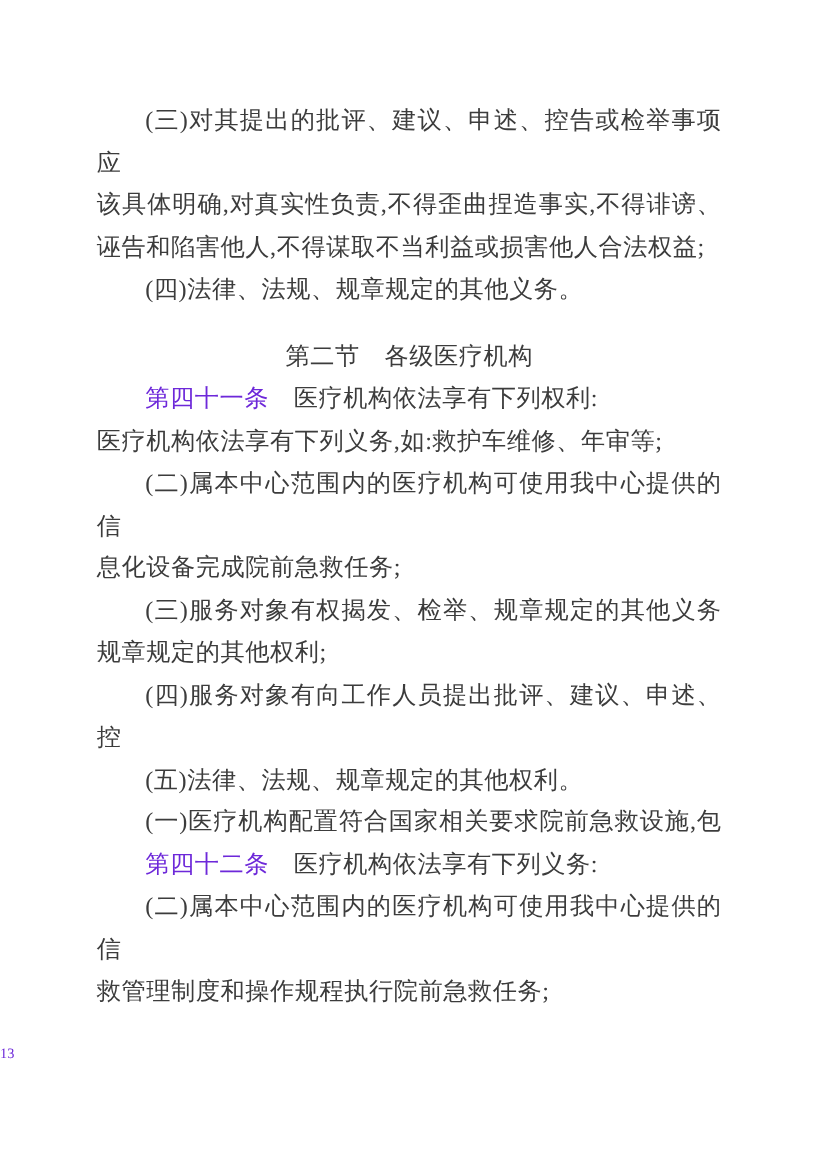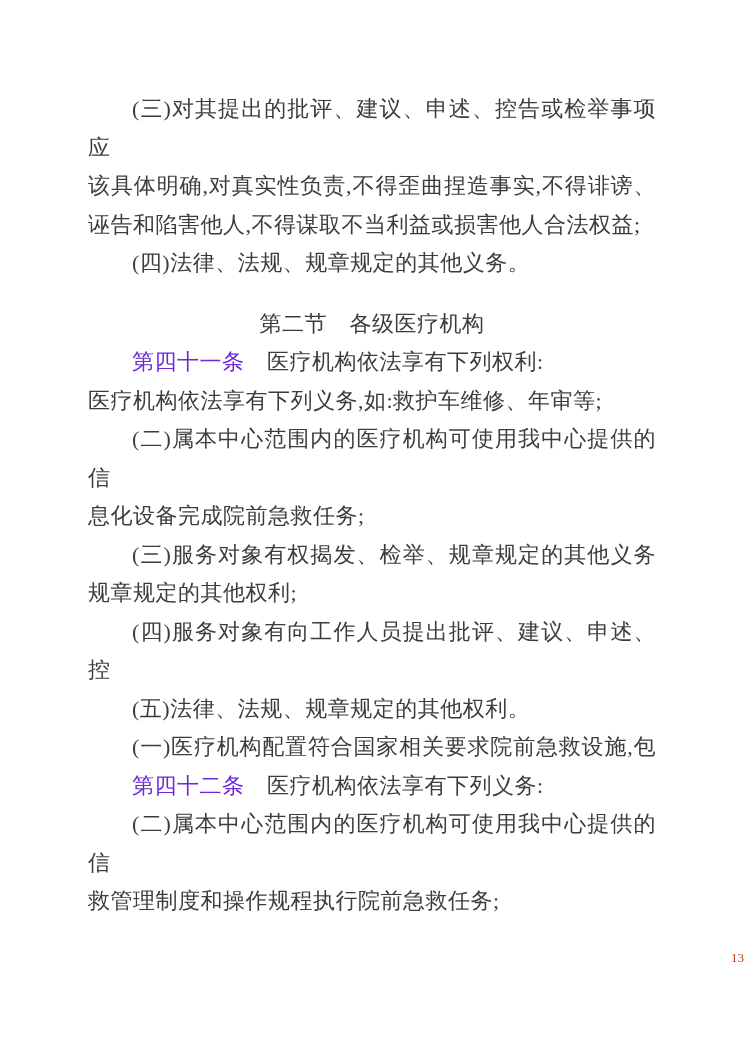--- a/index.html
+++ b/index.html
@@ -47,23 +47,23 @@
   }
   .b {
     font-weight: 400;
     color: #6d28d9;
   }
   .page-num {
     position: absolute;
     top: 950px;
     left: 0;
     right: 0;
-    text-align: right;
+    text-align: left;
     font-size: 13px;
-    color: #c2410c;
+    color: #6d28d9;
     font-family: "Liberation Serif", serif;
   }
 </style>
 </head>
 <body>
 
 <div class="page">
   <div class="doc" id="doc-body">
       <div class="line pf">(三)对其提出的批评、建议、申述、控告或检举事项应</div>
       <div class="line cf">该具体明确,对真实性负责,不得歪曲捏造事实,不得诽谤、</div>

